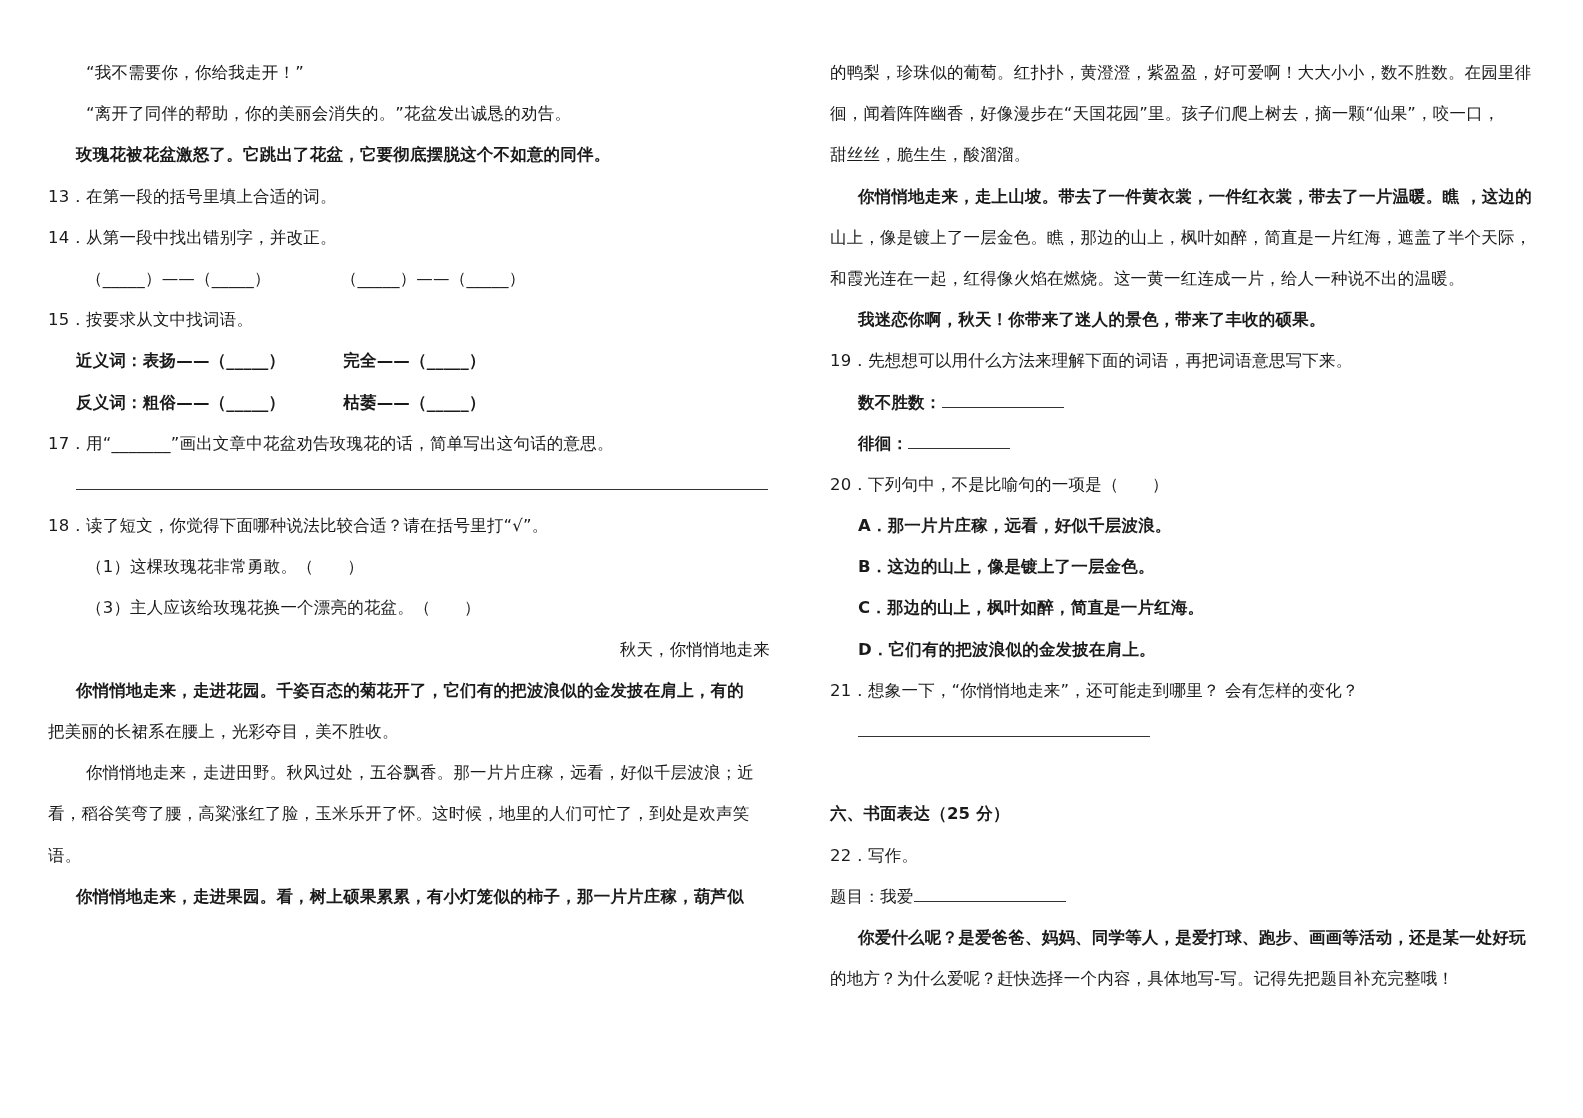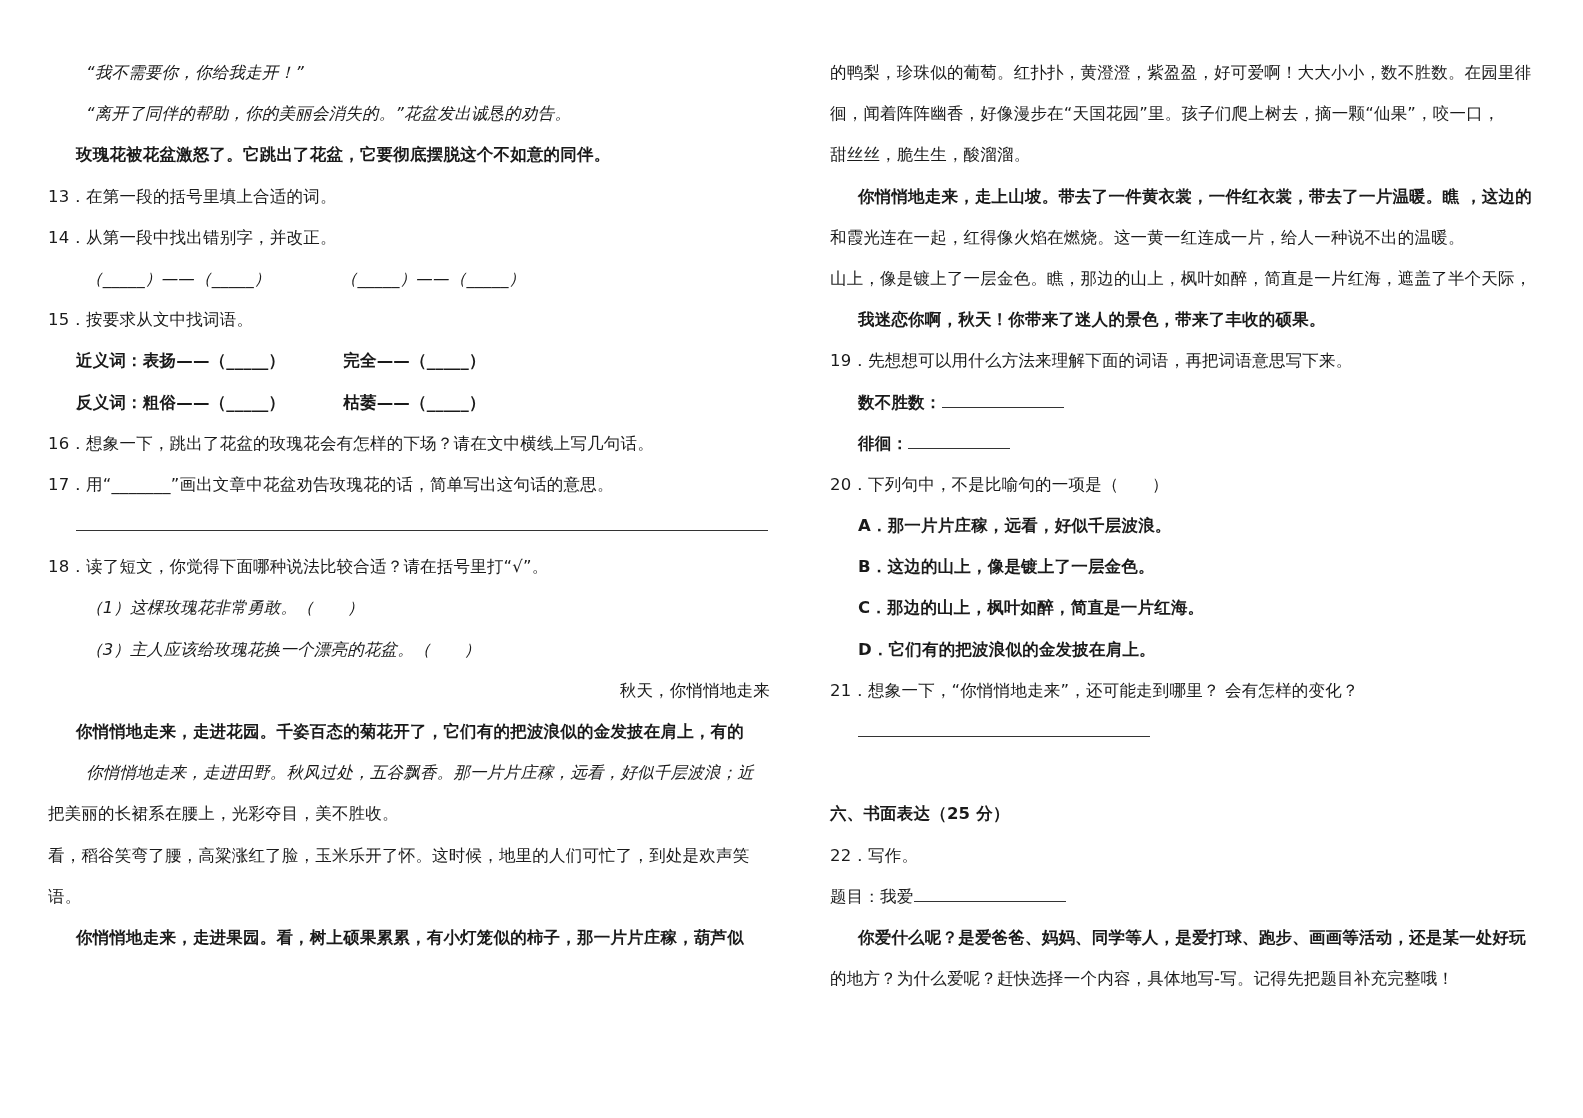--- a/index.html
+++ b/index.html
@@ -9,21 +9,21 @@
       color: #1a1a1a; font-size: 16.5px;
     }
     .col { position: absolute; top: 52px; }
     .col-left { left: 48px; width: 722px; }
     .col-right { left: 830px; width: 724px; }
     .line {
       height: 41.2px; line-height: 41.2px; white-space: nowrap;
       overflow: visible; letter-spacing: 0.2px;
     }
     .ind1 { padding-left: 28px; font-weight: bold; }
-    .ind2 { padding-left: 38px; font-style: italic; }
+    .ind2 { padding-left: 38px; }
     .center { text-align: right; }
     .bold { font-weight: bold; }
     .blank { display: inline-block; border-bottom: 1px solid #333; height: 14px; vertical-align: baseline; }
     .gap { display: inline-block; }
   </style>
 </head>
 <body>
 
 <div class="col col-left">
   <div class="line ind2">“我不需要你，你给我走开！”</div>
@@ -34,44 +34,43 @@
   <div class="line ind2">
     <span>（_____）——（_____）</span><span class="gap" style="width:70px"></span><span>（_____）——（_____）</span>
   </div>
   <div class="line">15．按要求从文中找词语。</div>
   <div class="line ind1">
     <span>近义词：表扬——（_____）</span><span class="gap" style="width:58px"></span><span>完全——（_____）</span>
   </div>
   <div class="line ind1">
     <span>反义词：粗俗——（_____）</span><span class="gap" style="width:58px"></span><span>枯萎——（_____）</span>
   </div>
-  <div class="line">16．想象一下，跳出了花盆的玫瑰花会有怎样的下场？请在文中横线上写几句话。</div>
   <div class="line">17．用“_______”画出文章中花盆劝告玫瑰花的话，简单写出这句话的意思。</div>
   <div class="line ind1">
     <span class="blank" style="width:692px"></span>
   </div>
   <div class="line">18．读了短文，你觉得下面哪种说法比较合适？请在括号里打“√”。</div>
   <div class="line ind2">（1）这棵玫瑰花非常勇敢。（　　）</div>
   <div class="line ind2">（3）主人应该给玫瑰花换一个漂亮的花盆。（　　）</div>
   <div class="line center">秋天，你悄悄地走来</div>
   <div class="line ind1">你悄悄地走来，走进花园。千姿百态的菊花开了，它们有的把波浪似的金发披在肩上，有的</div>
+  <div class="line">把美丽的长裙系在腰上，光彩夺目，美不胜收。</div>
   <div class="line ind2">你悄悄地走来，走进田野。秋风过处，五谷飘香。那一片片庄稼，远看，好似千层波浪；近</div>
-  <div class="line">把美丽的长裙系在腰上，光彩夺目，美不胜收。</div>
   <div class="line">看，稻谷笑弯了腰，高粱涨红了脸，玉米乐开了怀。这时候，地里的人们可忙了，到处是欢声笑</div>
   <div class="line">语。</div>
   <div class="line ind1">你悄悄地走来，走进果园。看，树上硕果累累，有小灯笼似的柿子，那一片片庄稼，葫芦似</div>
 </div>
 
 <div class="col col-right">
   <div class="line">的鸭梨，珍珠似的葡萄。红扑扑，黄澄澄，紫盈盈，好可爱啊！大大小小，数不胜数。在园里徘</div>
   <div class="line">徊，闻着阵阵幽香，好像漫步在“天国花园”里。孩子们爬上树去，摘一颗“仙果”，咬一口，</div>
   <div class="line">甜丝丝，脆生生，酸溜溜。</div>
   <div class="line ind1">你悄悄地走来，走上山坡。带去了一件黄衣裳，一件红衣裳，带去了一片温暖。瞧 ，这边的</div>
+  <div class="line">山上，像是镀上了一层金色。瞧，那边的山上，枫叶如醉，简直是一片红海，遮盖了半个天际，</div>
   <div class="line">和霞光连在一起，红得像火焰在燃烧。这一黄一红连成一片，给人一种说不出的温暖。</div>
-  <div class="line">山上，像是镀上了一层金色。瞧，那边的山上，枫叶如醉，简直是一片红海，遮盖了半个天际，</div>
   <div class="line ind1">我迷恋你啊，秋天！你带来了迷人的景色，带来了丰收的硕果。</div>
   <div class="line">19．先想想可以用什么方法来理解下面的词语，再把词语意思写下来。</div>
   <div class="line ind1">
     <span>数不胜数：</span><span class="blank" style="width:122px"></span>
   </div>
   <div class="line ind1">
     <span>徘徊：</span><span class="blank" style="width:102px"></span>
   </div>
   <div class="line">20．下列句中，不是比喻句的一项是（　　）</div>
   <div class="line ind1">A．那一片片庄稼，远看，好似千层波浪。</div>

